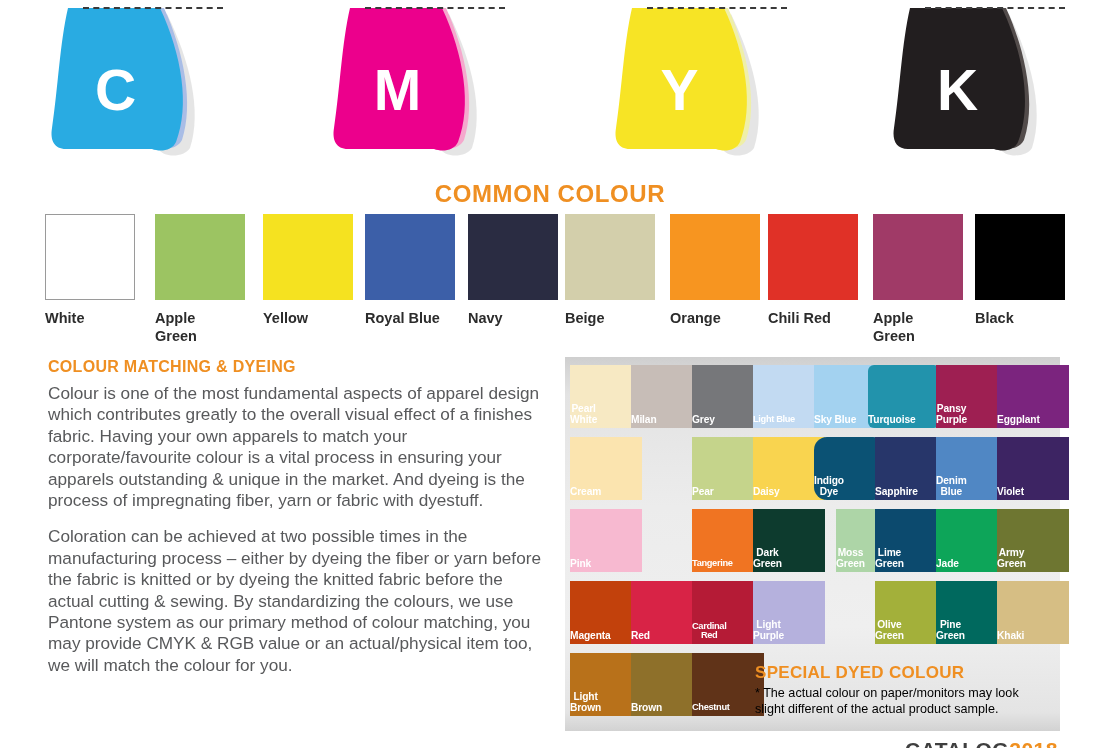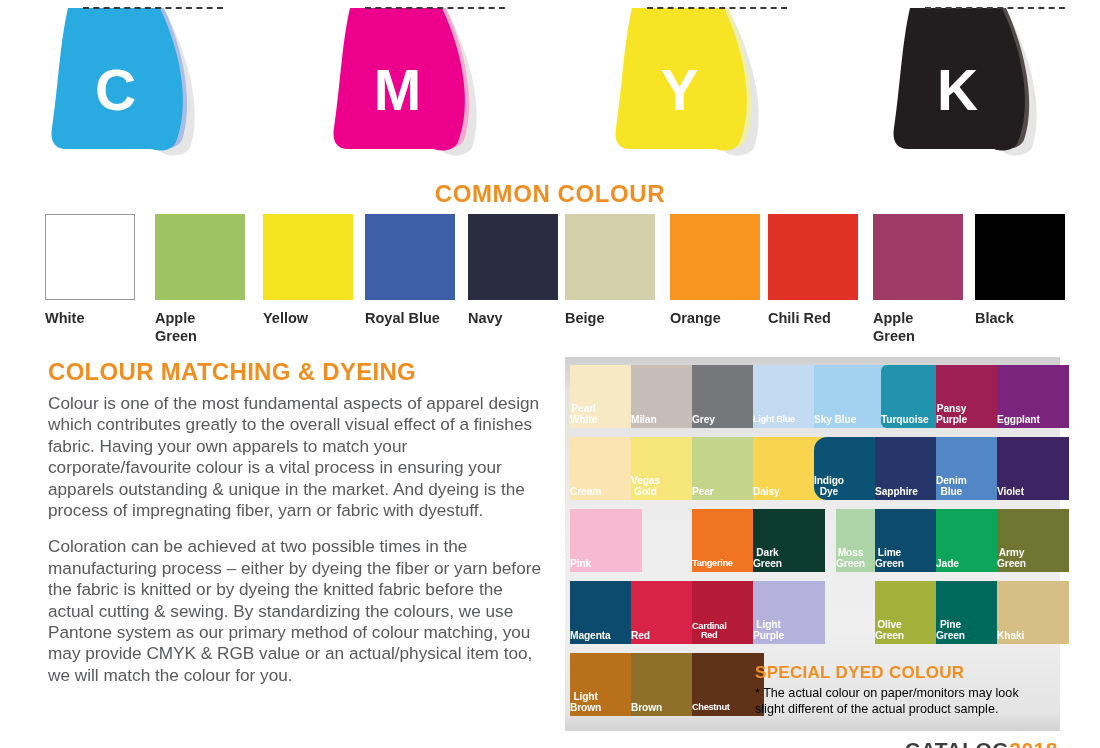--- a/index.html
+++ b/index.html
@@ -85,21 +85,21 @@
   }
 
   
   #article {
     position: absolute;
     left: 48px; top: 358px;
     width: 495px;
   }
   #article-heading {
     color: #ef8f22;
-    font-size: 24px;
+    font-size: 16px;
     font-weight: bold;
     letter-spacing: 0.3px;
     margin-bottom: 7px;
   }
   .para {
     color: #58595b;
     font-size: 17.2px;
     line-height: 1.245;
     margin-bottom: 15px;
   }
@@ -281,37 +281,33 @@
       </div>
       <div class="sw" style="left: 122px; top: 0px; background: rgb(118, 119, 122);">
         <div class="sw-label">Grey</div>
       </div>
       <div class="sw" style="left: 183px; top: 0px; background: rgb(194, 218, 242);">
         <div class="sw-label tight">Light Blue</div>
       </div>
       <div class="sw" style="left: 244px; top: 0px; background: rgb(163, 210, 240);">
         <div class="sw-label">Sky Blue</div>
       </div>
-      <div class="sw" style="left: 311px; top: 0px; background: rgb(34, 147, 172); border-radius: 6px;">
+      <div class="sw" style="left: 298px; top: 0px; background: rgb(34, 147, 172); border-radius: 6px;">
         <div class="sw-label">Turquoise</div>
       </div>
       <div class="sw" style="left: 366px; top: 0px; background: rgb(158, 31, 82);">
         <div class="sw-label">Pansy
 Purple</div>
       </div>
       <div class="sw" style="left: 427px; top: 0px; background: rgb(123, 36, 126);">
         <div class="sw-label">Eggplant</div>
       </div>
       <div class="sw" style="left: 0px; top: 72px; background: rgb(251, 228, 175);">
         <div class="sw-label">Cream</div>
       </div>
-      <div class="sw" style="left: 61px; top: 72px; background: rgb(246, 229, 121);">
-        <div class="sw-label">Vegas
-Gold</div>
-      </div>
       <div class="sw" style="left: 122px; top: 72px; background: rgb(197, 212, 139);">
         <div class="sw-label">Pear</div>
       </div>
       <div class="sw" style="left: 183px; top: 72px; background: rgb(249, 212, 79);">
         <div class="sw-label">Daisy</div>
       </div>
       <div class="sw" style="left: 244px; top: 72px; background: rgb(11, 82, 116); border-radius: 13px;">
         <div class="sw-label">Indigo
 Dye</div>
       </div>
@@ -343,21 +339,21 @@
         <div class="sw-label">Lime
 Green</div>
       </div>
       <div class="sw" style="left: 366px; top: 144px; background: rgb(13, 165, 89);">
         <div class="sw-label">Jade</div>
       </div>
       <div class="sw" style="left: 427px; top: 144px; background: rgb(110, 118, 49);">
         <div class="sw-label">Army
 Green</div>
       </div>
-      <div class="sw" style="left: 0px; top: 216px; background: #0c4a6e;">
+      <div class="sw" style="left: 0px; top: 216px; background: #c2410c;">
         <div class="sw-label">Magenta</div>
       </div>
       <div class="sw" style="left: 61px; top: 216px; background: rgb(216, 35, 70);">
         <div class="sw-label">Red</div>
       </div>
       <div class="sw" style="left: 122px; top: 216px; background: rgb(181, 27, 54);">
         <div class="sw-label tight">Cardinal
 Red</div>
       </div>
       <div class="sw" style="left: 183px; top: 216px; background: rgb(181, 177, 221);">

